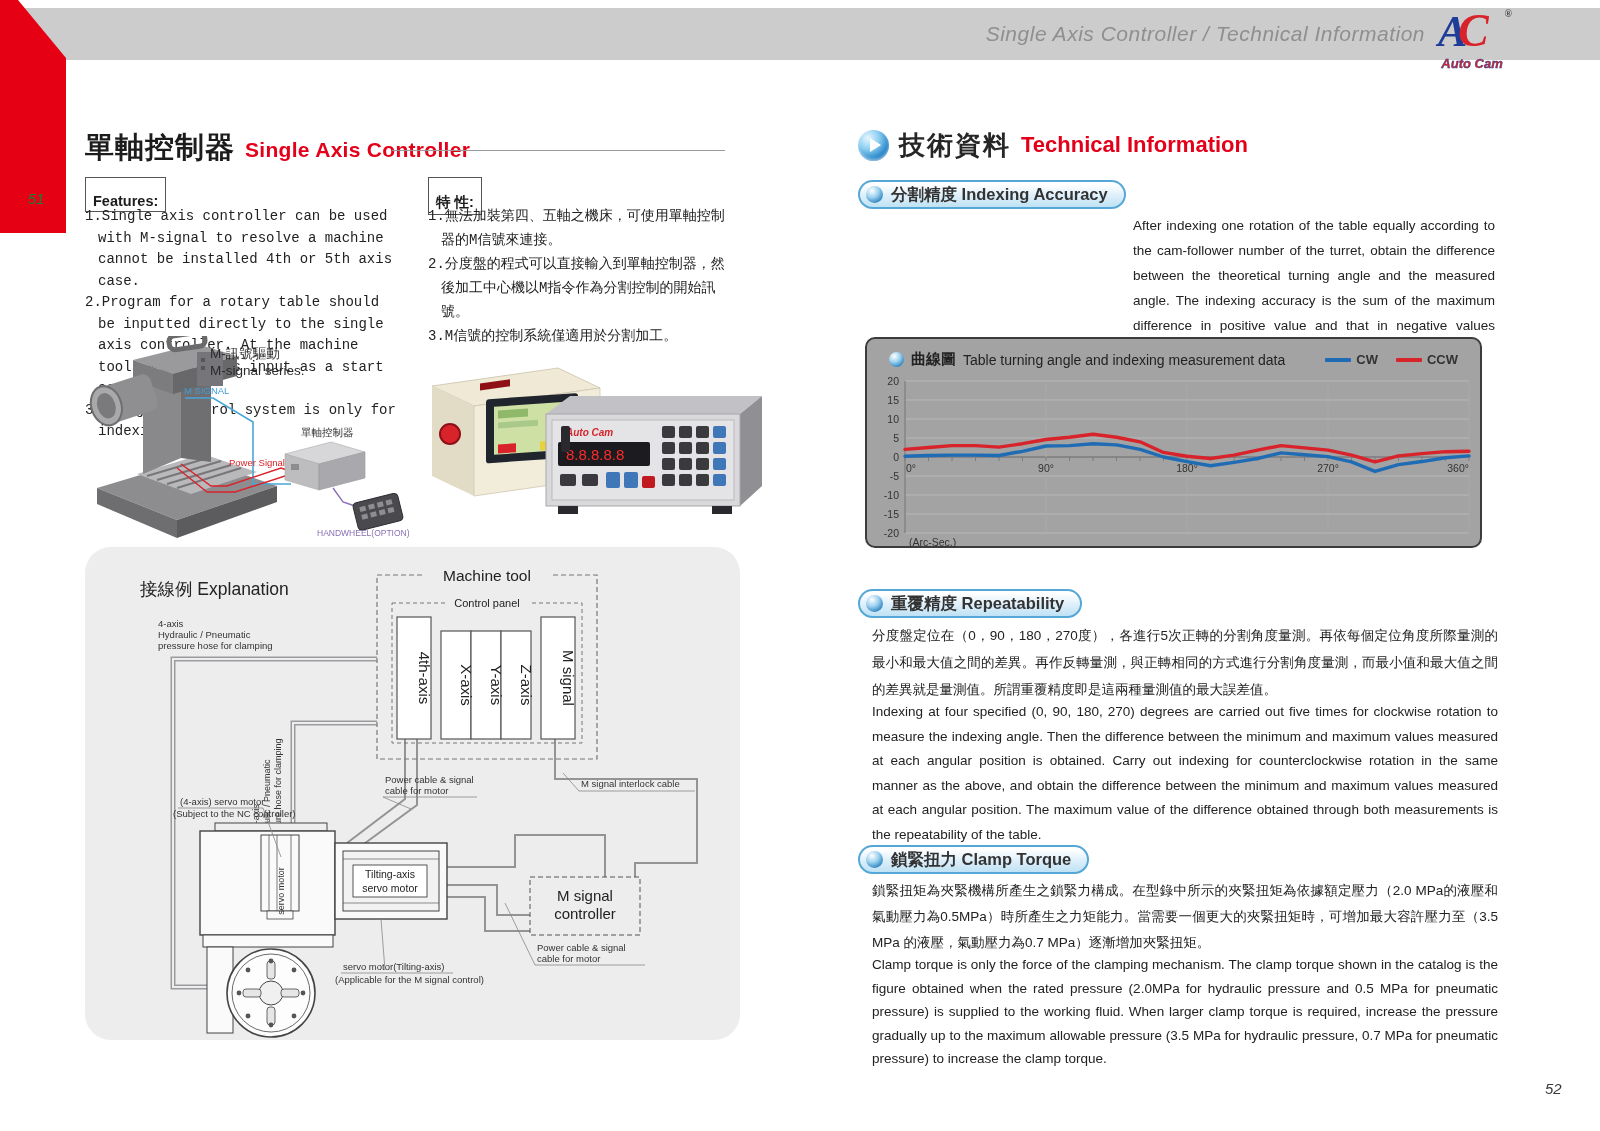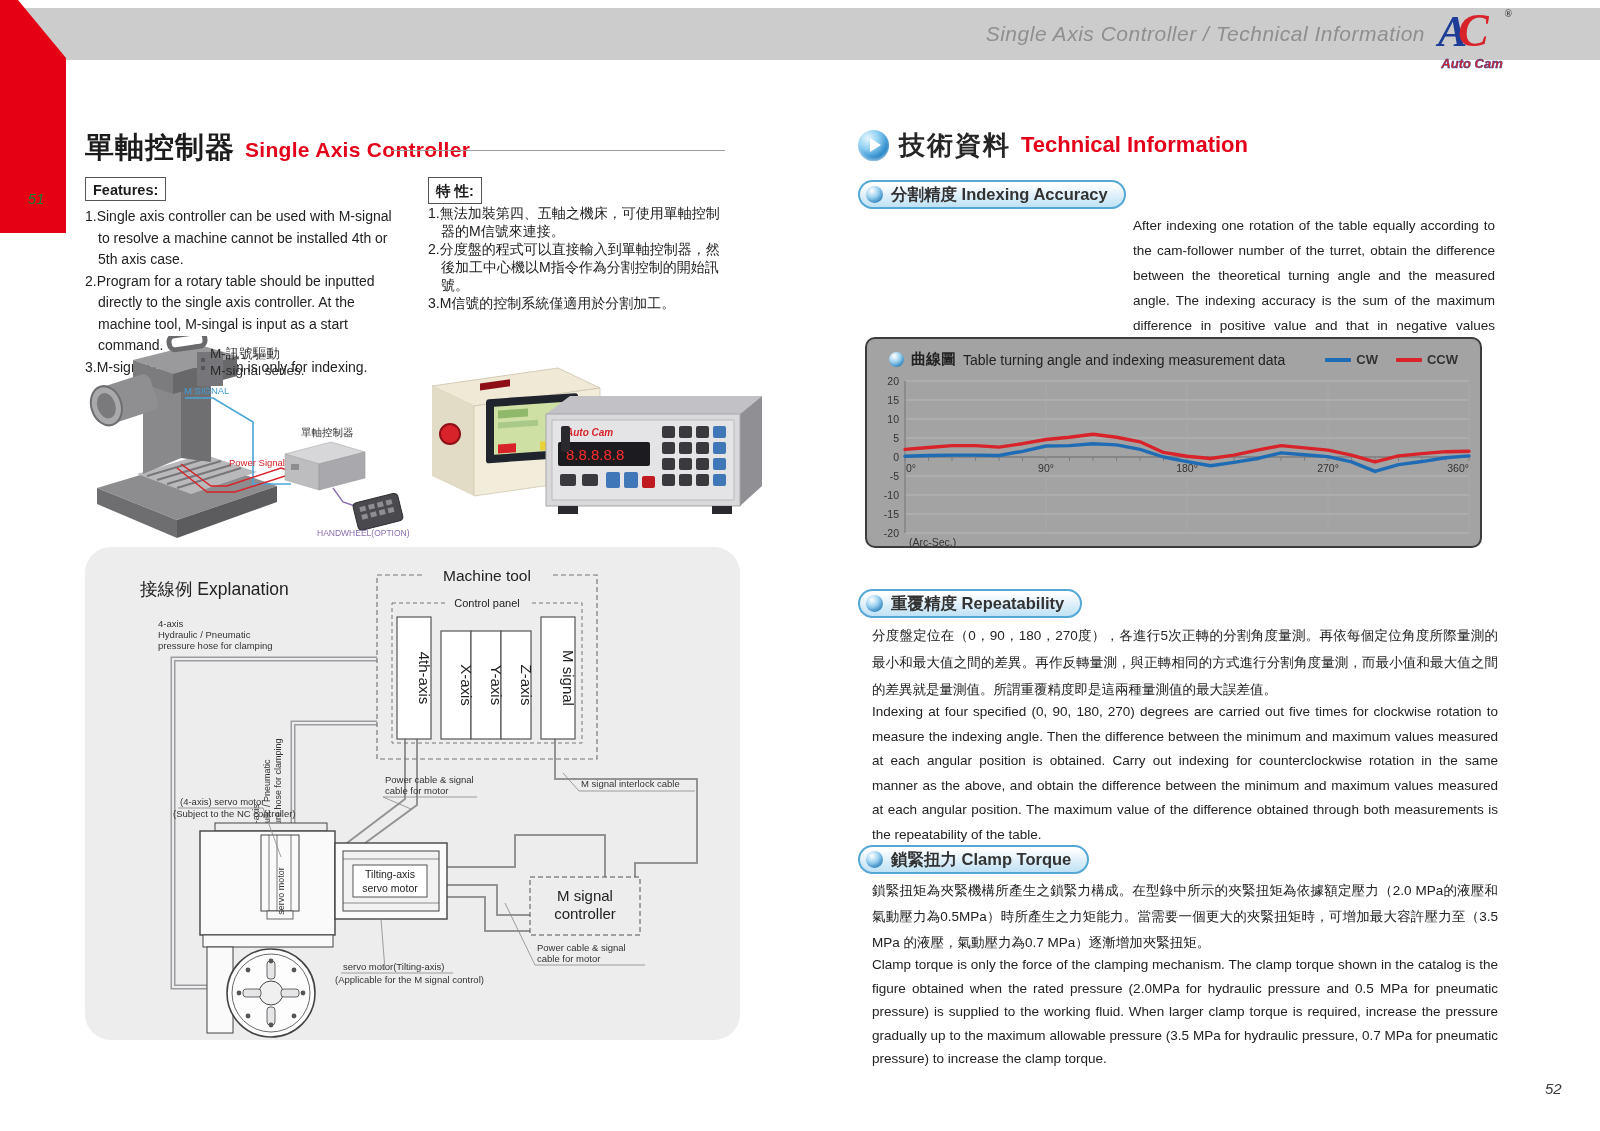--- a/index.html
+++ b/index.html
@@ -21,24 +21,24 @@
   .red-corner { position:absolute; left:0; top:0; width:70px; height:235px; }
   .pageno-left { position:absolute; left:16px; top:190px; width:40px; text-align:center; color:#15803d; font-size:15px; font-style:italic; }
   .pageno-right { position:absolute; left:1545px; top:1080px; color:#3a3a3a; font-size:15px; font-style:italic; }
 
   
   .l-title { position:absolute; left:85px; top:128px; }
   .l-title-zh { font-size:29px; font-weight:bold; color:#1c1c1c; letter-spacing:1px; }
   .l-title-en { font-size:21px; font-weight:bold; color:#e50019; margin-left:10px; letter-spacing:.3px; font-stretch:condensed; }
   .l-title-rule { position:absolute; left:392px; top:150px; width:333px; height:1px; background:#9b9b9b; }
 
-  .feat-label { position:absolute; font-size:14.5px; font-weight:bold; color:#1c1c1c; border:1px solid #555; padding:4px 7px 2px 7px; background:#fff; }
+  .feat-label { position:absolute; font-size:14.5px; font-weight:bold; color:#1c1c1c; border:1px solid #555; padding:15px 7px 2px 7px; background:#fff; }
   .feat-list { position:absolute; font-size:14px; line-height:21.5px; color:#222; }
-  .feat-list div { padding-left:13px; text-indent:-13px; }
-  .feat-list.zh { font-size:14px; line-height:18px; }
+  .feat-list div { padding-left:13px; text-indent:-13px;font-family:Liberation Mono, monospace; }
+  .feat-list.zh { font-size:14px; line-height:24px; }
 
   
   .diagram-panel { position:absolute; left:85px; top:547px; width:655px; height:493px; background:#ededee; border-radius:26px; }
 
   
   .sec-header { position:absolute; left:858px; top:127px; height:36px; display:flex; align-items:center; }
   .play-icon { width:31px; height:31px; border-radius:50%; background:radial-gradient(circle at 32% 26%, #e8f6ff, #8fd0f2 35%, #2383c8 70%, #0f5a9b); display:flex; align-items:center; justify-content:center; margin-right:10px; box-shadow:inset 0 -2px 3px rgba(255,255,255,.5); }
   .play-tri { width:0; height:0; border-left:11px solid #fff; border-top:7px solid transparent; border-bottom:7px solid transparent; margin-left:3px; }
   .sec-zh { font-size:26px; font-weight:bold; color:#262626; letter-spacing:2px; }
   .sec-en { font-size:22px; font-weight:bold; color:#e50019; margin-left:10px; font-stretch:condensed; }

